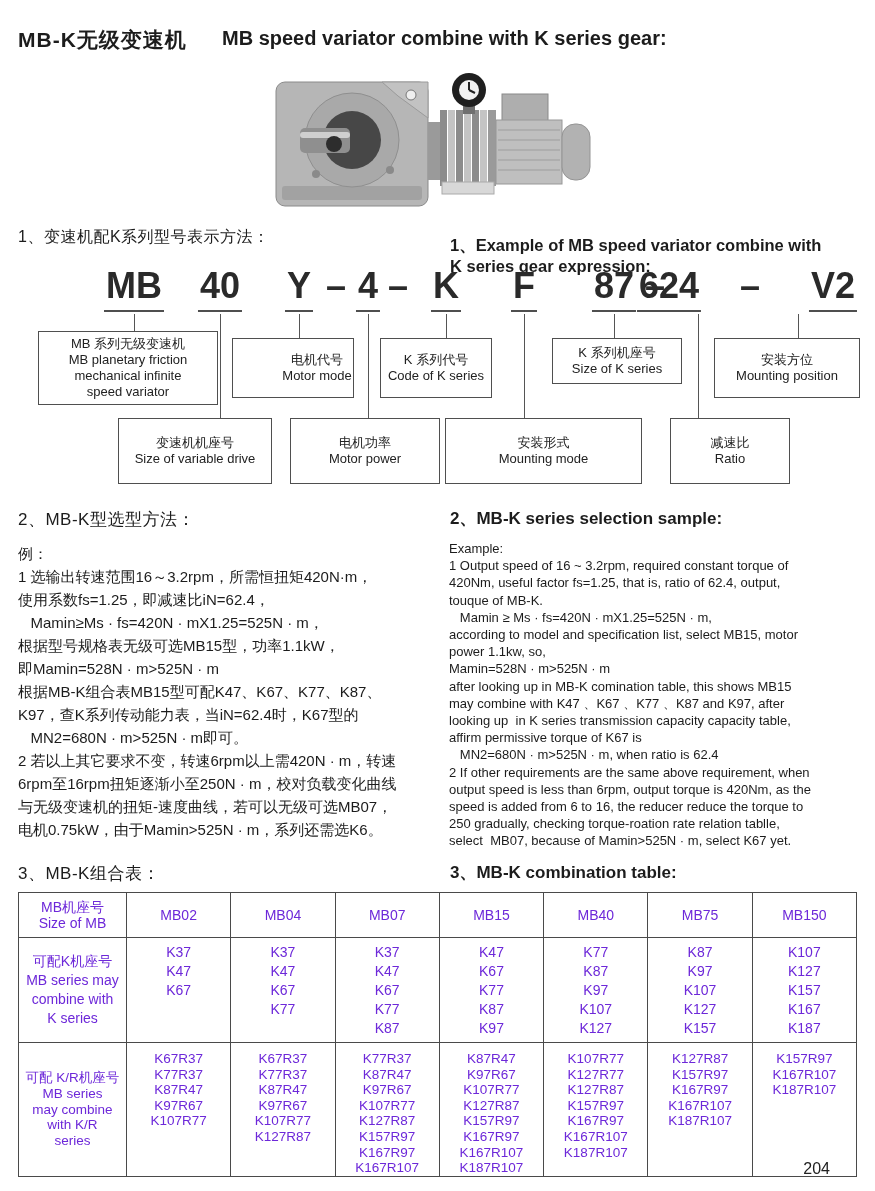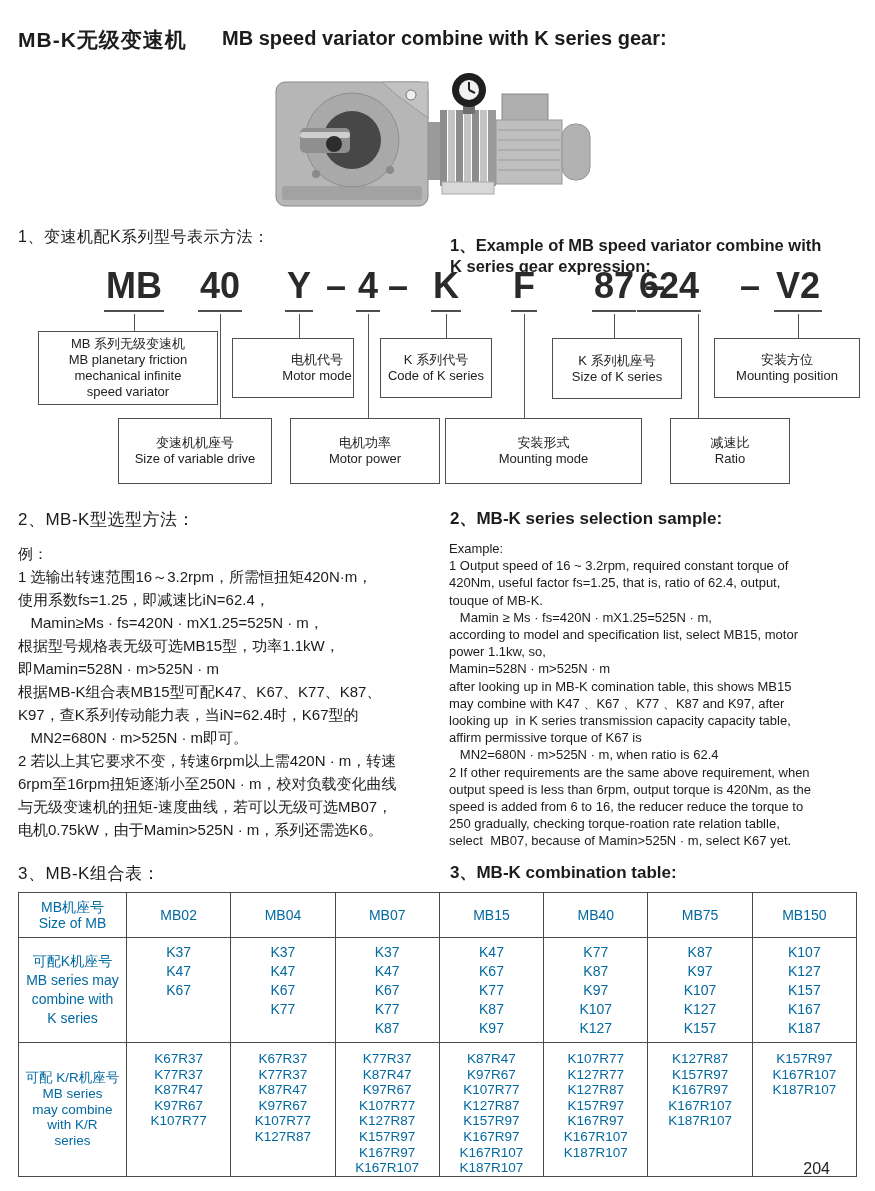--- a/index.html
+++ b/index.html
@@ -30,59 +30,59 @@
   .code-seg {
     position:absolute; top:0; transform:translateX(-50%);
     font-size:36px; font-weight:bold; line-height:1; color:#2a2a2a;
     padding:0 2px 6px 2px; border-bottom:2px solid #4f4f4f; white-space:nowrap;
   }
   .code-dash { border-bottom:none; padding-bottom:6px; }
   .c-mb  { left:134px; } .c-40  { left:220px; } .c-y   { left:299px; }
   .c-d1  { left:336px; } .c-4   { left:368px; } .c-d2  { left:398px; }
   .c-k   { left:446px; } .c-f   { left:524px; } .c-87  { left:614px; }
   .c-d3  { left:655px; } .c-624 { left:669px;text-align:center; } .c-d4  { left:750px; }
-  .c-v2  { left:798px; }
+  .c-v2  { left:833px; }
 
   .vl { position:absolute; width:1px; background:#555; }
   .vl-mb  { left:134px; top:46px; height:17px; }
   .vl-y   { left:299px; top:46px; height:24px; }
   .vl-k   { left:446px; top:46px; height:24px; }
   .vl-87  { left:614px; top:46px; height:24px; }
   .vl-v2  { left:798px; top:46px; height:24px; }
   .vl-40  { left:220px; top:46px; height:104px; }
   .vl-4   { left:368px; top:46px; height:104px; }
   .vl-f   { left:524px; top:46px; height:104px; }
   .vl-624 { left:698px; top:46px; height:104px; }
 
   .lbox {
     position:absolute; border:1px solid #4f4f4f; box-sizing:border-box;
     display:flex; align-items:center; justify-content:center; text-align:center;
     font-size:13px; line-height:16px; white-space:pre-line; color:#222;
   }
   .b1 { left:38px;  top:63px;  width:180px; height:74px; }
   .b2 { left:232px; top:70px;  width:122px; height:60px;padding-left:48px; }
   .b3 { left:380px; top:70px;  width:112px; height:60px; }
-  .b4 { left:552px; top:70px;  width:130px; height:61px; }
+  .b4 { left:552px; top:70px;  width:130px; height:46px; }
   .b5 { left:714px; top:70px;  width:146px; height:60px; }
   .b6 { left:118px; top:150px; width:154px; height:66px; }
   .b7 { left:290px; top:150px; width:150px; height:66px; }
   .b8 { left:445px; top:150px; width:197px; height:66px; }
   .b9 { left:670px; top:150px; width:120px; height:66px; }
 
   
   .body-zh { left:18px;  top:542px; font-size:15px;  line-height:23px;   white-space:pre; }
   .body-en { left:449px; top:540px; font-size:13px;  line-height:17.2px; white-space:pre; }
 
   
   .combo-table {
     position:absolute; left:18px; top:892px; width:839px;
     border-collapse:collapse; table-layout:fixed;
   }
   .combo-table td {
-    border:1px solid #4a4a4a; text-align:center; padding:0; color:#0369a1;
+    border:1px solid #4a4a4a; text-align:center; padding:0; color:#6d28d9;
   }
   .combo-table .hrow td { height:44px; font-size:14px; }
   .combo-table .hcell { font-size:13px; line-height:16px; white-space:pre-line; }
   .combo-table .krow td { height:99px; vertical-align:top; padding-top:5px;
     font-size:14px; line-height:19px; white-space:pre-line; }
   .combo-table .krow td.hcell { vertical-align:middle; padding-top:0; }
   .combo-table .krrow td { height:124px; vertical-align:top; padding-top:8px;
     font-size:13.5px; line-height:15.6px; white-space:pre-line; }
   .combo-table .krrow td.hcell { vertical-align:middle; padding-top:0; }
 

